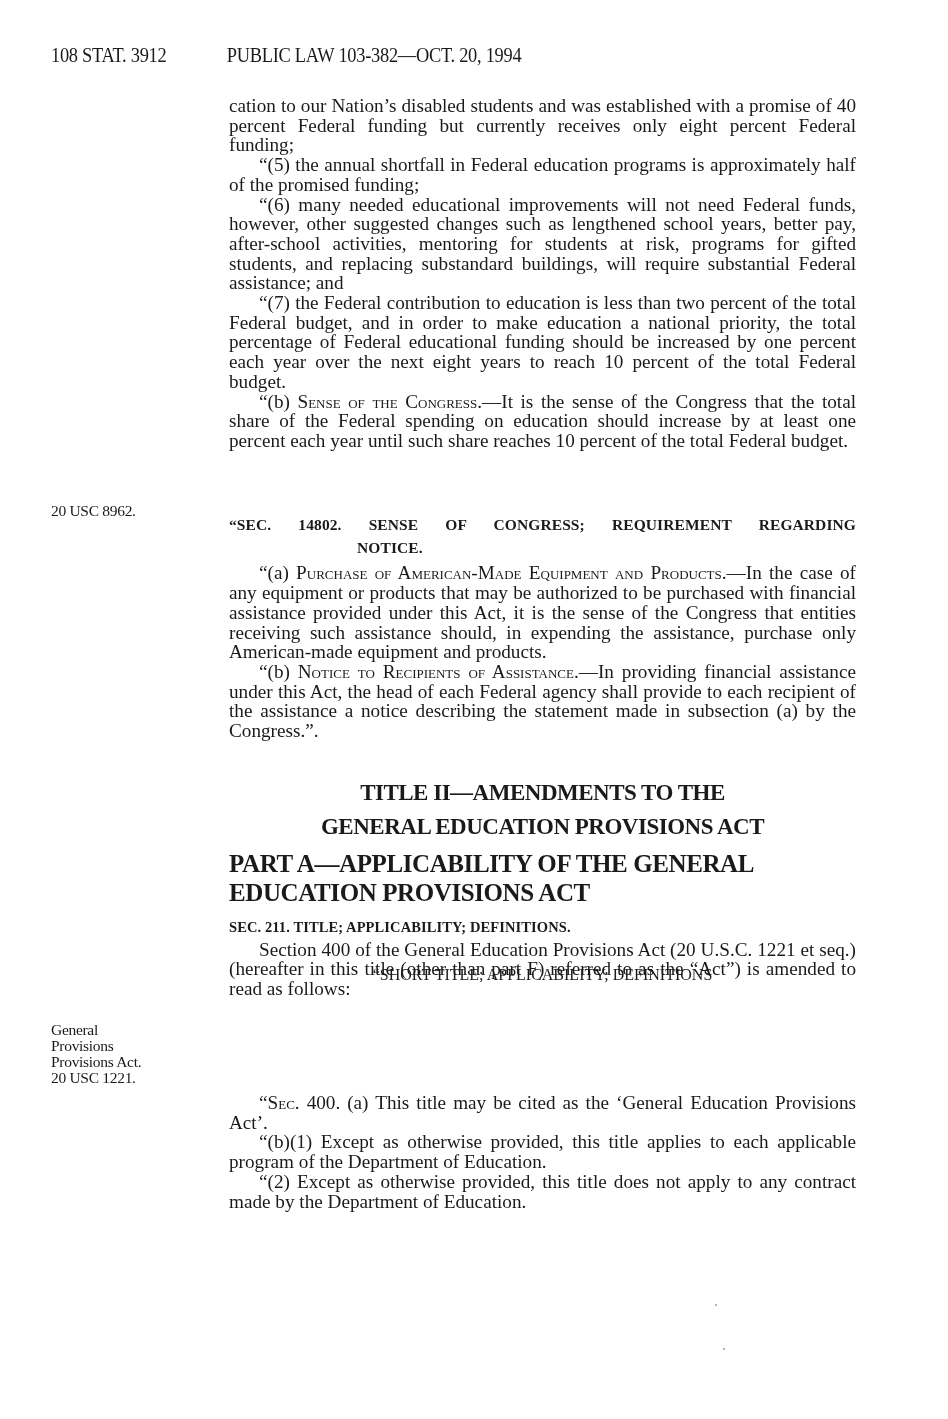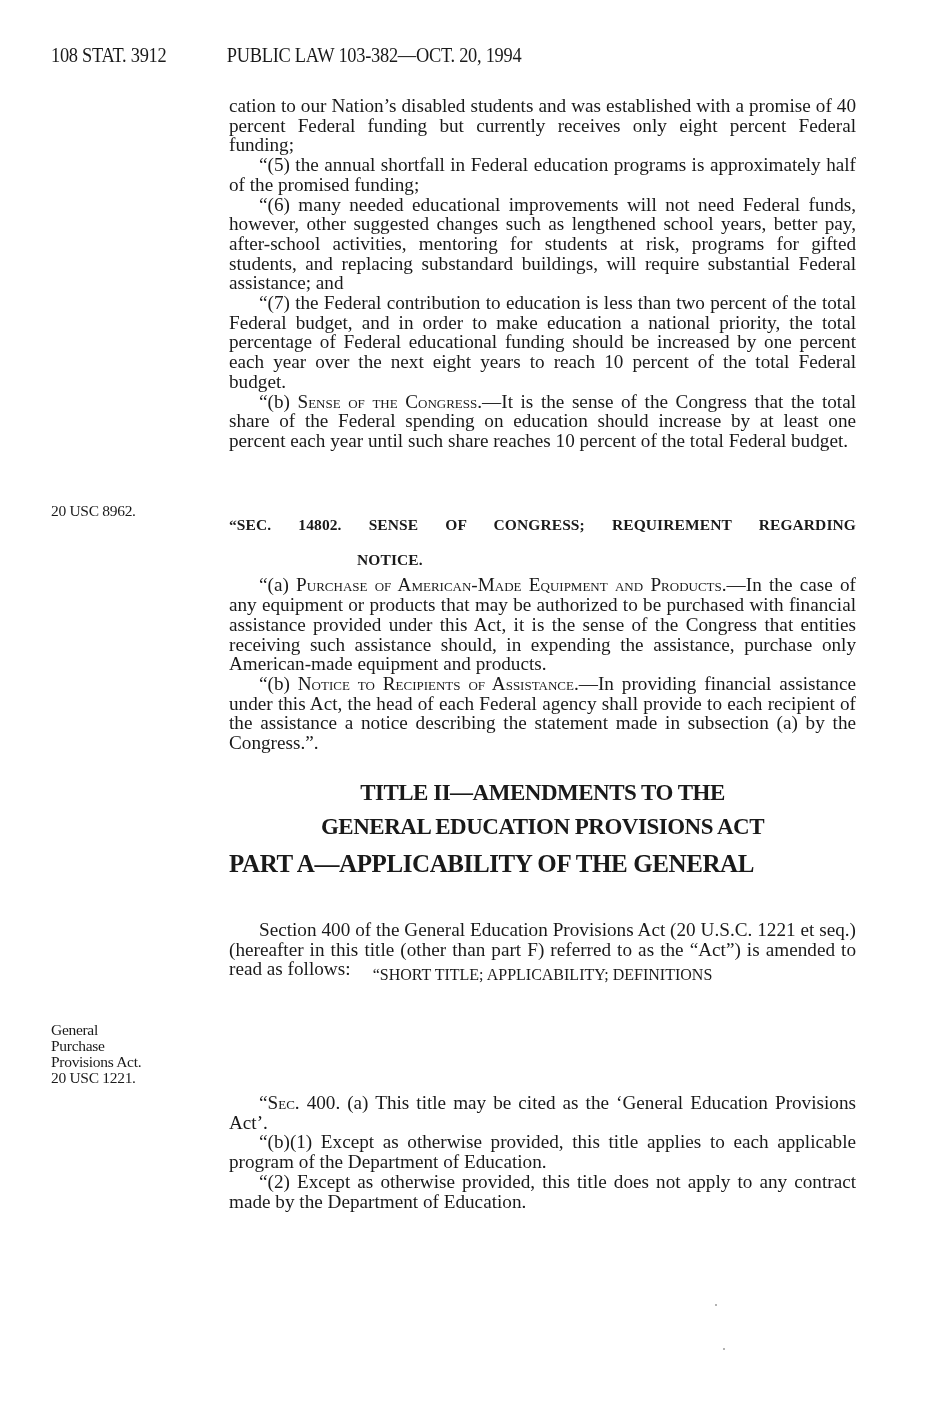--- a/index.html
+++ b/index.html
@@ -57,43 +57,45 @@
   <p class="ind">“(7) the Federal contribution to education is less than two percent of the total Federal budget, and in order to make education a national priority, the total percentage of Federal educational funding should be increased by one percent each year over the next eight years to reach 10 percent of the total Federal budget.</p>
   <p class="ind"><span>“(b) </span><span class="sc">Sense of the Congress.</span><span>—It is the sense of the Congress that the total share of the Federal spending on education should increase by at least one percent each year until such share reaches 10 percent of the total Federal budget.</span></p>
 </div>
 
 <div class="margin-note" style="top:503px;">20 USC 8962.</div>
 
 <div class="col" style="top:515px;">
   <div class="sec-head" style="display:flex; justify-content:flex-start;">
     <span style="width:100%; text-align:justify; text-align-last:justify; display:block;">“SEC. 14802. SENSE OF CONGRESS; REQUIREMENT REGARDING</span>
   </div>
-  <div class="sec-head" style="padding-left:128px; margin-top:15px;">NOTICE.</div>
+  <div class="sec-head" style="padding-left:128px; margin-top:3px;">NOTICE.</div>
   <p class="ind" style="margin-top:6px;"><span>“(a) </span><span class="sc">Purchase of American-Made Equipment and Products.</span><span>—In the case of any equipment or products that may be authorized to be purchased with financial assistance provided under this Act, it is the sense of the Congress that entities receiving such assistance should, in expending the assistance, purchase only American-made equipment and products.</span></p>
   <p class="ind"><span>“(b) </span><span class="sc">Notice to Recipients of Assistance.</span><span>—In providing financial assistance under this Act, the head of each Federal agency shall provide to each recipient of the assistance a notice describing the statement made in subsection (a) by the Congress.”.</span></p>
 </div>
 
 <div class="title-big" style="top:776px;">
   <div>TITLE II—AMENDMENTS TO THE</div>
   <div>GENERAL EDUCATION PROVISIONS ACT</div>
 </div>
 
 <div class="part-big" style="top:849px;">
   <div>PART A—APPLICABILITY OF THE GENERAL</div>
+  <div>EDUCATION PROVISIONS ACT</div>
 </div>
 
 <div class="col" style="top:918px;">
+  <div class="sec-head" style="font-size:14.5px;">SEC. 211. TITLE; APPLICABILITY; DEFINITIONS.</div>
   <p class="ind" style="margin-top:2px;">Section 400 of the General Education Provisions Act (20 U.S.C. 1221 et seq.) (hereafter in this title (other than part F) referred to as the “Act”) is amended to read as follows:</p>
 </div>
 
 <div class="smallcaps-center" style="top:966px;">“SHORT TITLE; APPLICABILITY; DEFINITIONS</div>
 
 <div class="margin-note" style="top:1022px;">
   <div>General</div>
-  <div>Purchase</div>
+  <div>Provisions</div>
   <div>Provisions Act.</div>
   <div>20 USC 1221.</div>
 </div>
 
 <div class="col" style="top:1093px;">
   <p class="ind"><span>“</span><span class="sc">Sec.</span><span> 400. (a) This title may be cited as the ‘General Education Provisions Act’.</span></p>
   <p class="ind">“(b)(1) Except as otherwise provided, this title applies to each applicable program of the Department of Education.</p>
   <p class="ind">“(2) Except as otherwise provided, this title does not apply to any contract made by the Department of Education.</p>
 </div>
 

